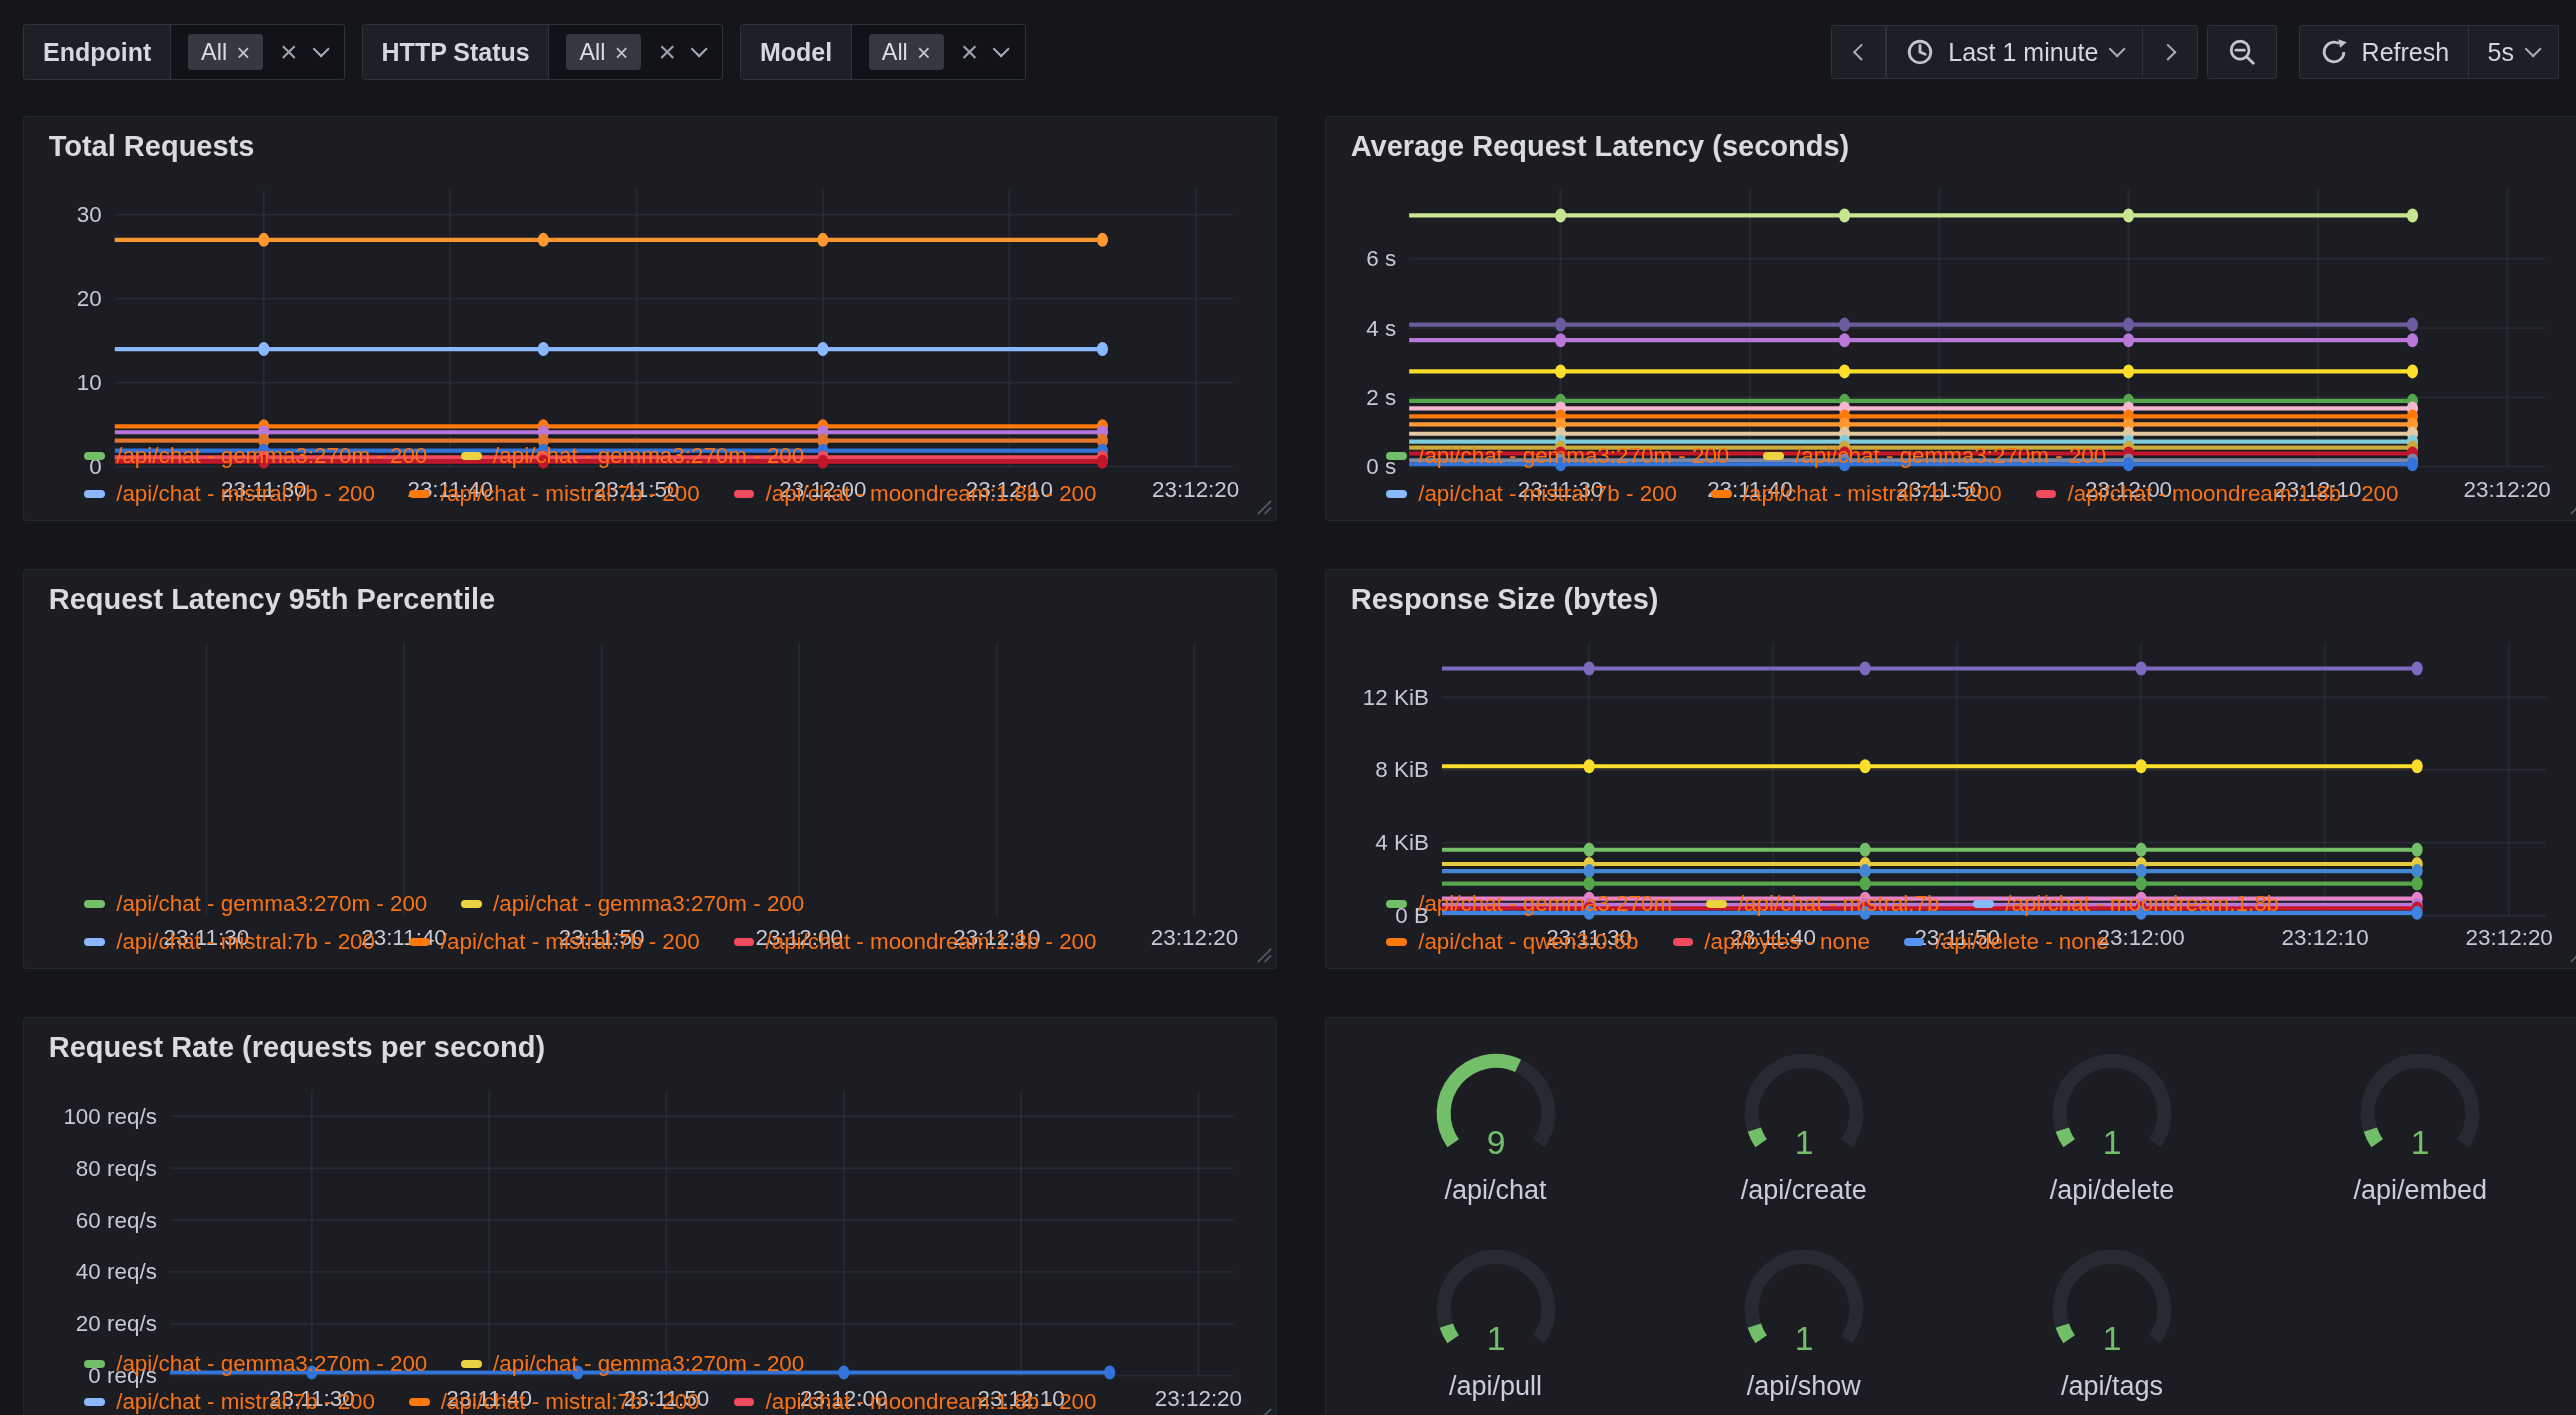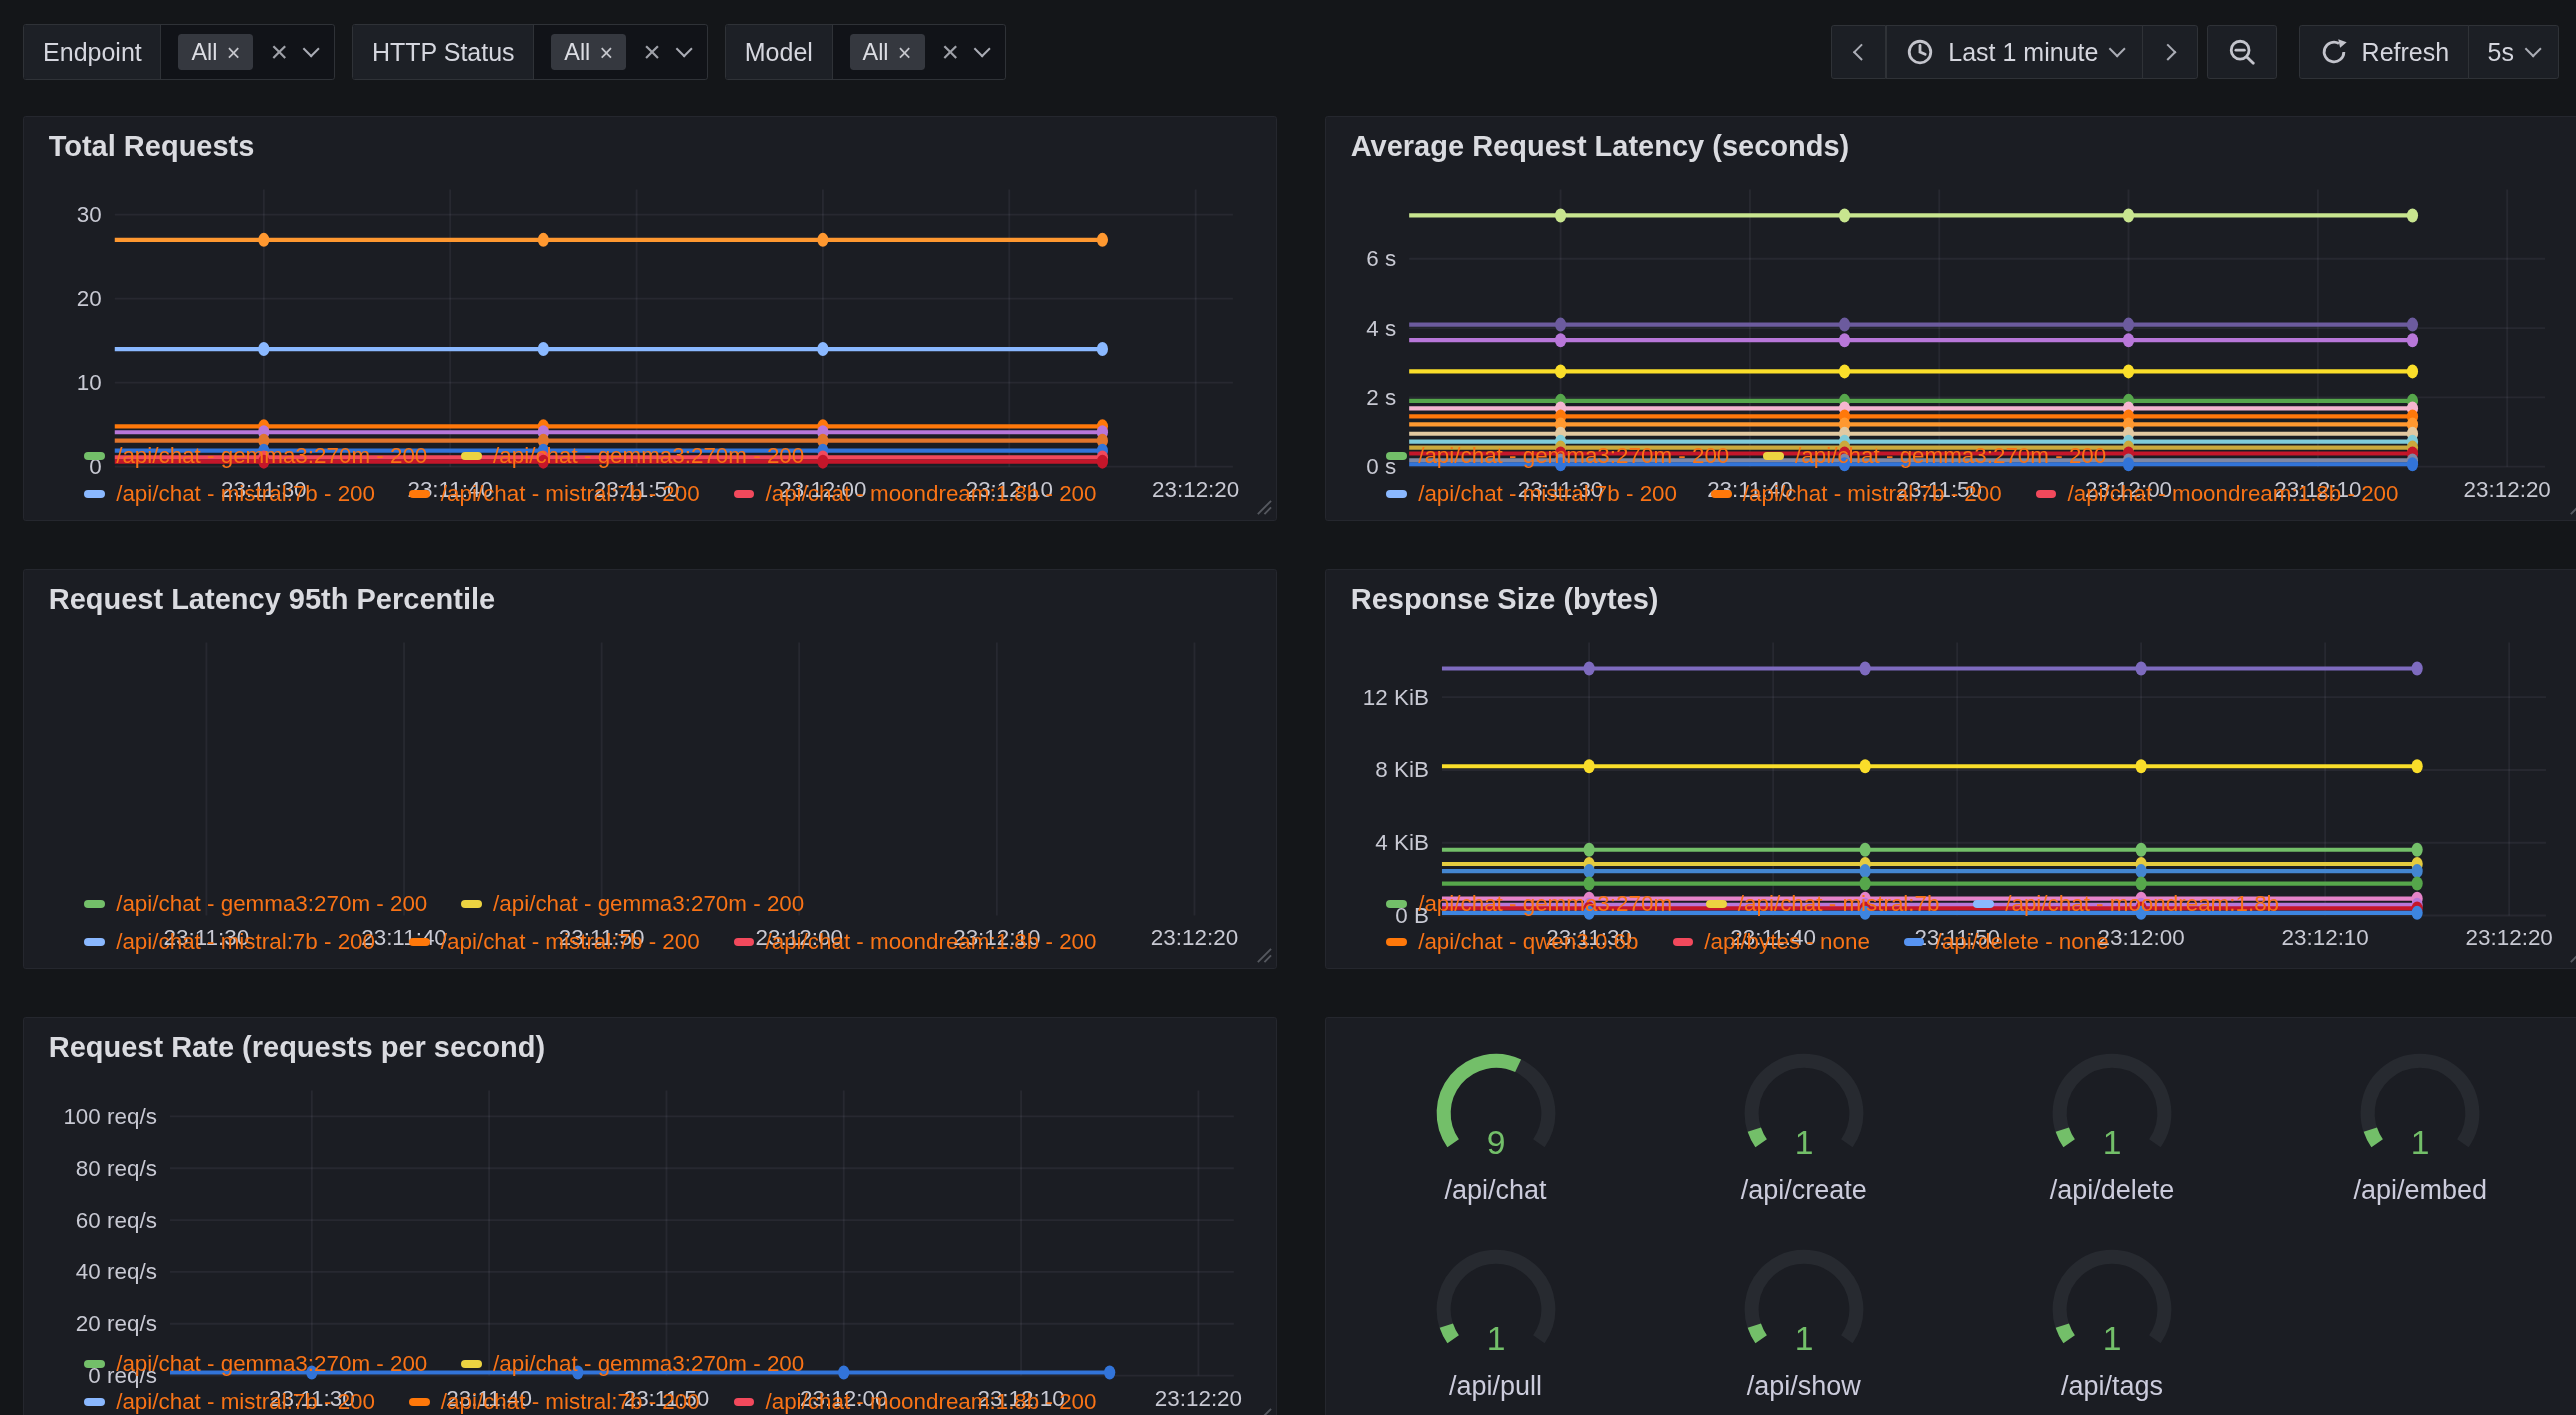--- a/index.html
+++ b/index.html
@@ -2,21 +2,21 @@
 <html style="font-size:15px"><head>
 <meta charset="utf-8">
 <style>
   html,body{margin:0;padding:0;background:#141619;width:2576px;height:1415px;overflow:hidden;
     font-family:"Liberation Sans",sans-serif;color:#ccccdc;-webkit-font-smoothing:antialiased;}
   
   .toolbar{display:flex;align-items:center;padding:24px 17px 0 23.4px;}
   .filters{display:flex;gap:17px;}
   .filter{display:flex;align-items:stretch;border:0.9px solid #2f3237;border-radius:2.8px;height:54px;background:#111318;}
   .f-label{display:flex;align-items:center;padding:0 18.7px;background:#1d2026;color:#d5d6de;
-    font-size:25px;border-right:0.9px solid #2f3237;border-radius:1.9px 0 0 1.9px;cursor:pointer;}
+    font-size:25px;border-right:0.9px solid #2f3237;border-radius:1.9px 0 0 1.9px;cursor:pointer;font-weight:bold;}
   .f-value{display:flex;align-items:center;padding:0 17px;gap:17px;}
   .chip{display:inline-flex;align-items:flex-end;gap:9.3px;background:#35383f;border-radius:3.7px;
     padding:4.7px 13px;color:#dcdde3;font-size:23.4px;cursor:pointer;}
   .chip-x{font-size:23.4px;color:#c6c7cd;line-height:1;}
   .f-clear{color:#9fa1a8;font-size:30px;line-height:1;cursor:pointer;}
   .chev{display:inline-block;width:10.3px;height:10.3px;border-right:2.8px solid #abadb6;border-bottom:2.8px solid #abadb6;}
   .chev.down{transform:rotate(45deg);margin-top:-5.6px;}
   .chev.left{transform:rotate(135deg);margin-left:3.7px;}
   .chev.right{transform:rotate(-45deg);margin-right:3.7px;}
   .spacer{flex:1;}

